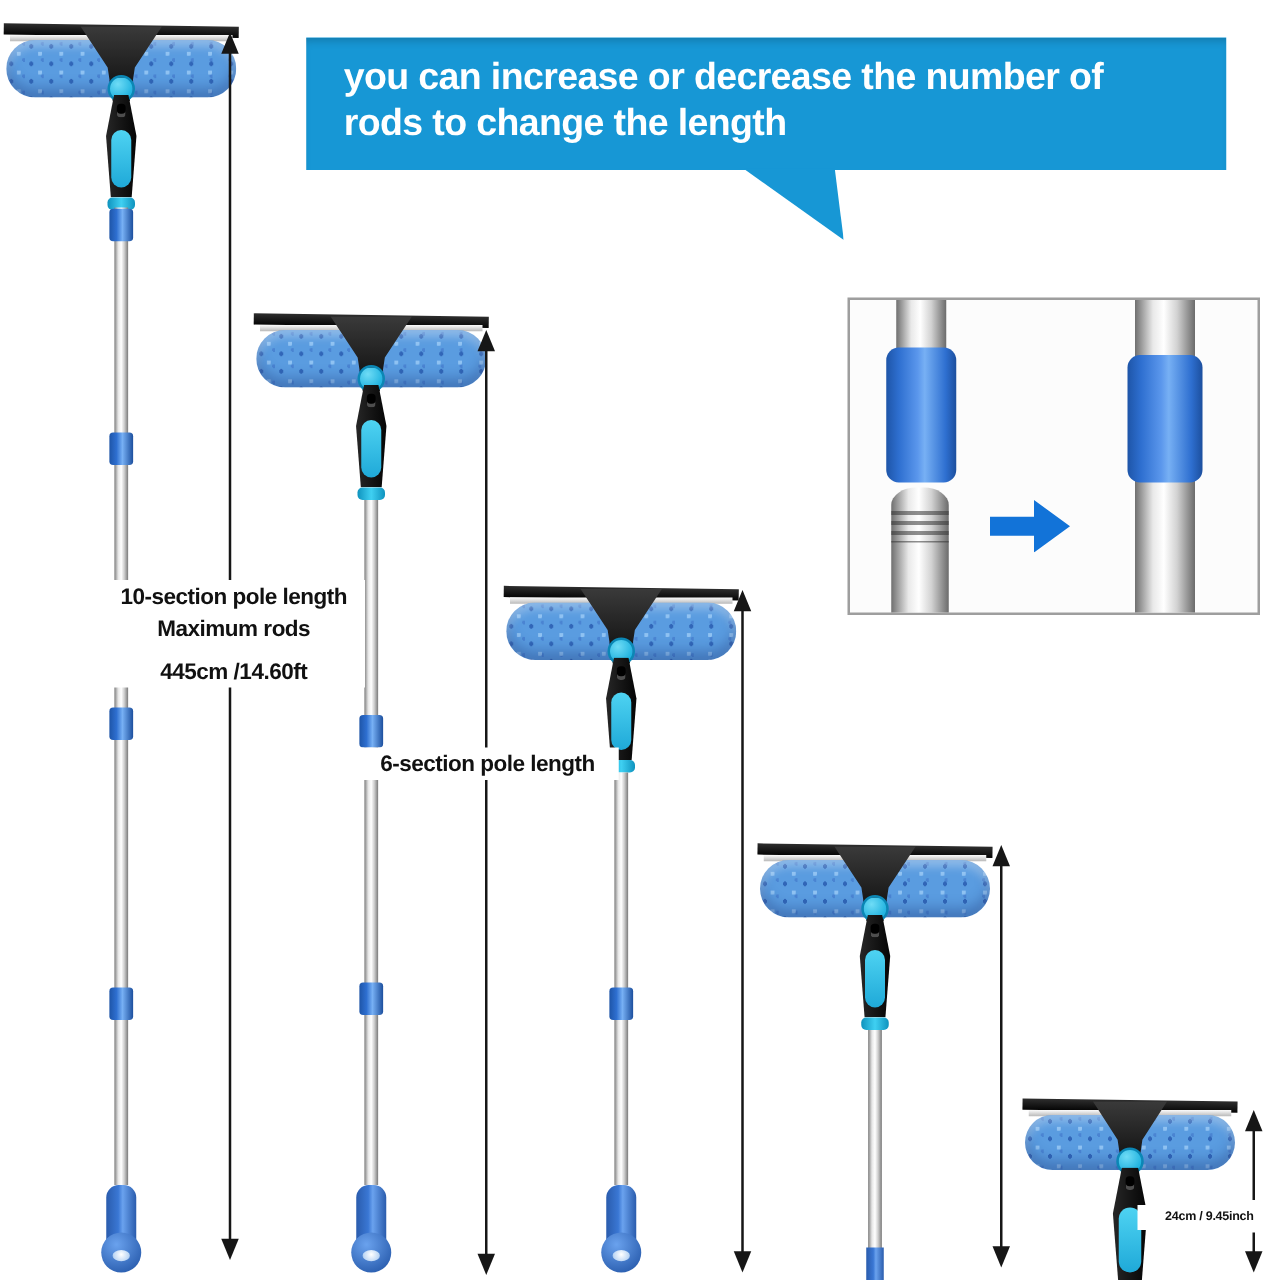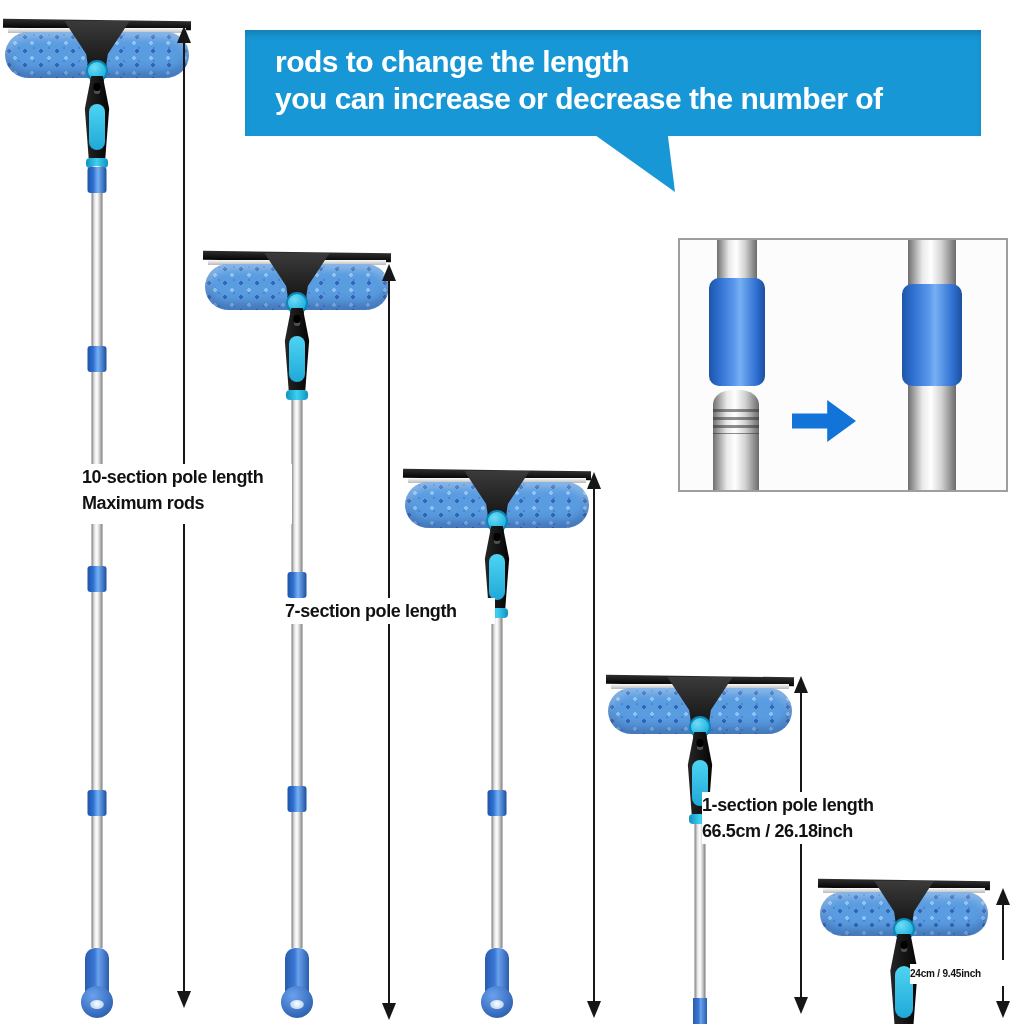--- a/index.html
+++ b/index.html
@@ -67,21 +67,21 @@
   .dim{position:absolute;width:16px;}
   .dim .shaft{position:absolute;left:7px;top:13px;bottom:13px;width:2px;background:#161616;}
   .dim .ah{position:absolute;left:1px;width:0;height:0;border-left:7px solid transparent;border-right:7px solid transparent;}
   .dim .ah.up{top:0;border-bottom:17px solid #161616;}
   .dim .ah.down{bottom:0;border-top:17px solid #161616;}
   .dim.only-up .shaft{bottom:0;}
   .dim.only-down .shaft{top:0;}
 
   
   .mlabel{position:absolute;background:#ffffff;color:#111111;font-weight:bold;font-size:18px;
-          letter-spacing:-0.4px;line-height:26px;text-align:left;}
+          letter-spacing:-0.4px;line-height:26px;text-align:center;}
   .mlabel .gap{height:8px;}
   .mlabel.small{font-size:10px;line-height:20px;letter-spacing:-0.2px;}
 
   
   .inset{position:absolute;left:678px;top:238px;width:330px;height:254px;background:#fcfcfc;
          border:2px solid #9e9e9e;box-sizing:border-box;}
   .silver-v{background:linear-gradient(90deg,#6f6f6f,#e9e9e9 30%,#ffffff 48%,#d2d2d2 70%,#6b6b6b);}
   .ins-pole-top{position:absolute;left:37px;top:0;width:40px;height:46px;}
   .ins-sleeve-l{position:absolute;left:29px;top:38px;width:56px;height:108px;border-radius:10px;
                 background:linear-gradient(90deg,#1e55a8,#2e6fd0 18%,#5b97ec 45%,#77b0f4 55%,#2e6fd0 85%,#1c4f9e);}
@@ -94,22 +94,22 @@
   .ins-pole-r{position:absolute;left:228px;top:0;width:48px;height:250px;}
   .ins-sleeve-r{position:absolute;left:222px;top:44px;width:60px;height:102px;border-radius:10px;
                 background:linear-gradient(90deg,#1e55a8,#2e6fd0 18%,#5b97ec 45%,#77b0f4 55%,#2e6fd0 85%,#1c4f9e);}
 </style>
 </head>
 <body>
 
 <div class="canvas">
 
   <div class="banner">
+    <div class="banner-line">you can increase or decrease the number of</div>
     <div class="banner-line">rods to change the length</div>
-    <div class="banner-line">you can increase or decrease the number of</div>
   </div>
   <div class="banner-tail"></div>
 
   <div class="tool" style="left:5px;top:16px;width:184px;height:1008px">
     <div class="strip"></div>
     <div class="channel"></div>
     <div class="mop"></div>
     <div class="bracket"></div>
     <div class="knob"></div>
     <div class="handle">
@@ -220,27 +220,24 @@
   </div>
   <div class="dim only-down" style="left:995px;top:986px;height:32px">
     <div class="shaft"></div>
     <div class="ah down"></div>
   </div>
 
   <div class="mlabel" style="left:82px;top:464px;width:210px">
     <div>10-section pole length</div>
     <div>Maximum rods</div>
     <div class="gap"></div>
+    <div>445cm /14.60ft</div>
   </div>
   <div class="mlabel" style="left:285px;top:598px;width:210px">
-    <div>7-section pole length</div>
-  </div>
-  <div class="mlabel" style="left:702px;top:792px;width:210px">
-    <div>1-section pole length</div>
-    <div>66.5cm / 26.18inch</div>
+    <div>6-section pole length</div>
   </div>
   <div class="mlabel small" style="left:910px;top:964px;width:115px">
     <div>24cm / 9.45inch</div>
   </div>
 
   <div class="inset">
     <div class="ins-pole-top silver-v"></div>
     <div class="ins-sleeve-l"></div>
     <div class="ins-metal silver-v">
       <div class="ins-ridges"></div>

